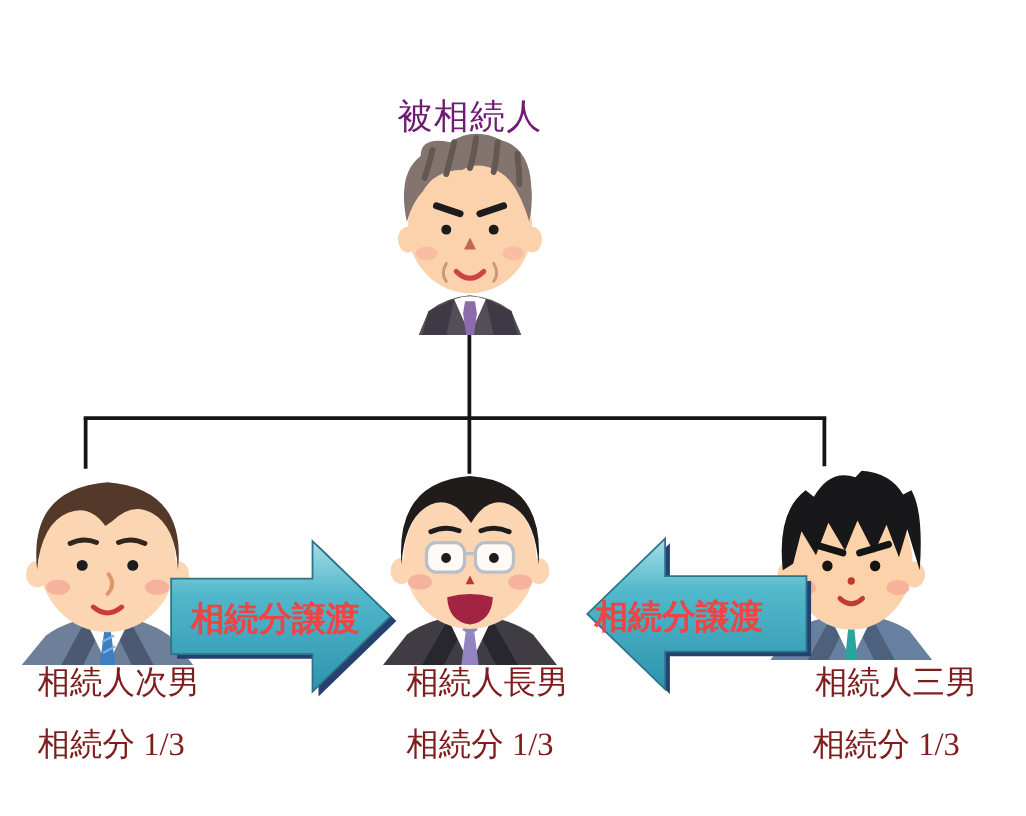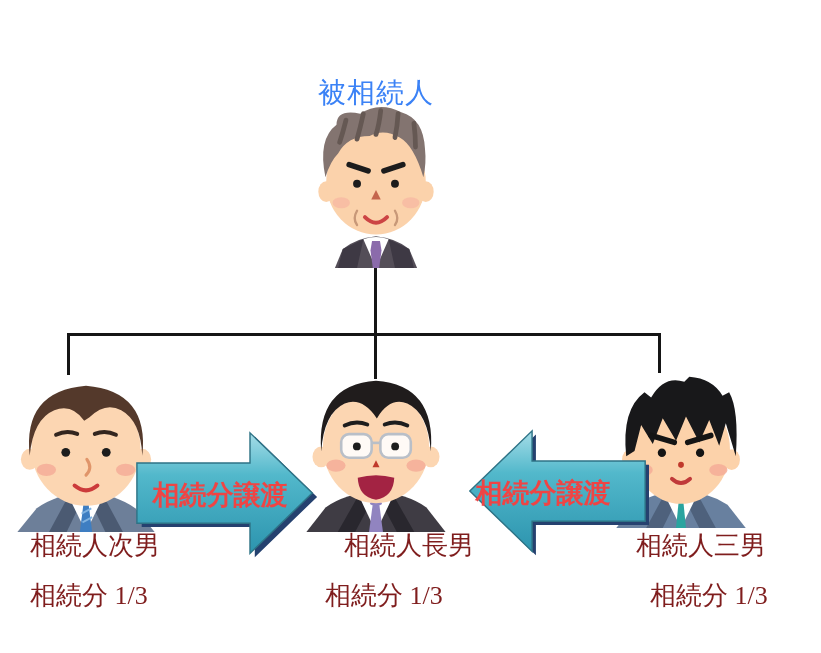--- a/index.html
+++ b/index.html
@@ -3,21 +3,21 @@
 <meta charset="utf-8">
 <style>
   html,body{margin:0;padding:0;background:#fff;}
   .stage{
     position:relative;width:821px;height:653px;background:#ffffff;overflow:hidden;
     font-family:"Liberation Serif","DejaVu Serif",serif;
   }
   .abs{position:absolute;}
   .title{
     left:318px;top:74px;width:160px;height:32px;
-    font-size:28px;color:#3b82f6;letter-spacing:1px;white-space:nowrap;
+    font-size:28px;color:#701a75;letter-spacing:1px;white-space:nowrap;
   }
   .connector{background:#151515;}
   .transfer-label{
     width:162px;height:34px;text-align:center;font-size:27px;font-weight:700;
     color:#ef4444;white-space:nowrap;line-height:34px;letter-spacing:0px;
   }
   .heir-label{font-size:26px;color:#7f1d1d;white-space:nowrap;}
   svg{display:block;}
 </style>
 </head>
@@ -165,19 +165,19 @@
       </linearGradient>
     </defs>
     <path d="M188,35 L70,35 L70,3 L5,67 L70,131 L70,99 L188,99 Z" transform="translate(4,4)" fill="#25416f"></path>
     <path d="M188,35 L70,35 L70,3 L5,67 L70,131 L70,99 L188,99 Z" fill="url(#gradArrowL)" stroke="#2e7386" stroke-width="1.5"></path>
   </svg>
   <div class="abs transfer-label" style="left:462px;top:476px;">相続分譲渡</div>
 
   <div class="abs heir-label" style="left:30px;top:528px;">相続人次男</div>
   <div class="abs heir-label" style="left:30px;top:578px;">相続分 1/3</div>
 
-  <div class="abs heir-label" style="left:344px;top:528px;">相続人長男</div>
+  <div class="abs heir-label" style="left:325px;top:528px;">相続人長男</div>
   <div class="abs heir-label" style="left:325px;top:578px;">相続分 1/3</div>
 
-  <div class="abs heir-label" style="left:636px;top:528px;">相続人三男</div>
+  <div class="abs heir-label" style="left:652px;top:528px;">相続人三男</div>
   <div class="abs heir-label" style="left:650px;top:578px;">相続分 1/3</div>
 
 </div>
 
 </body></html>

